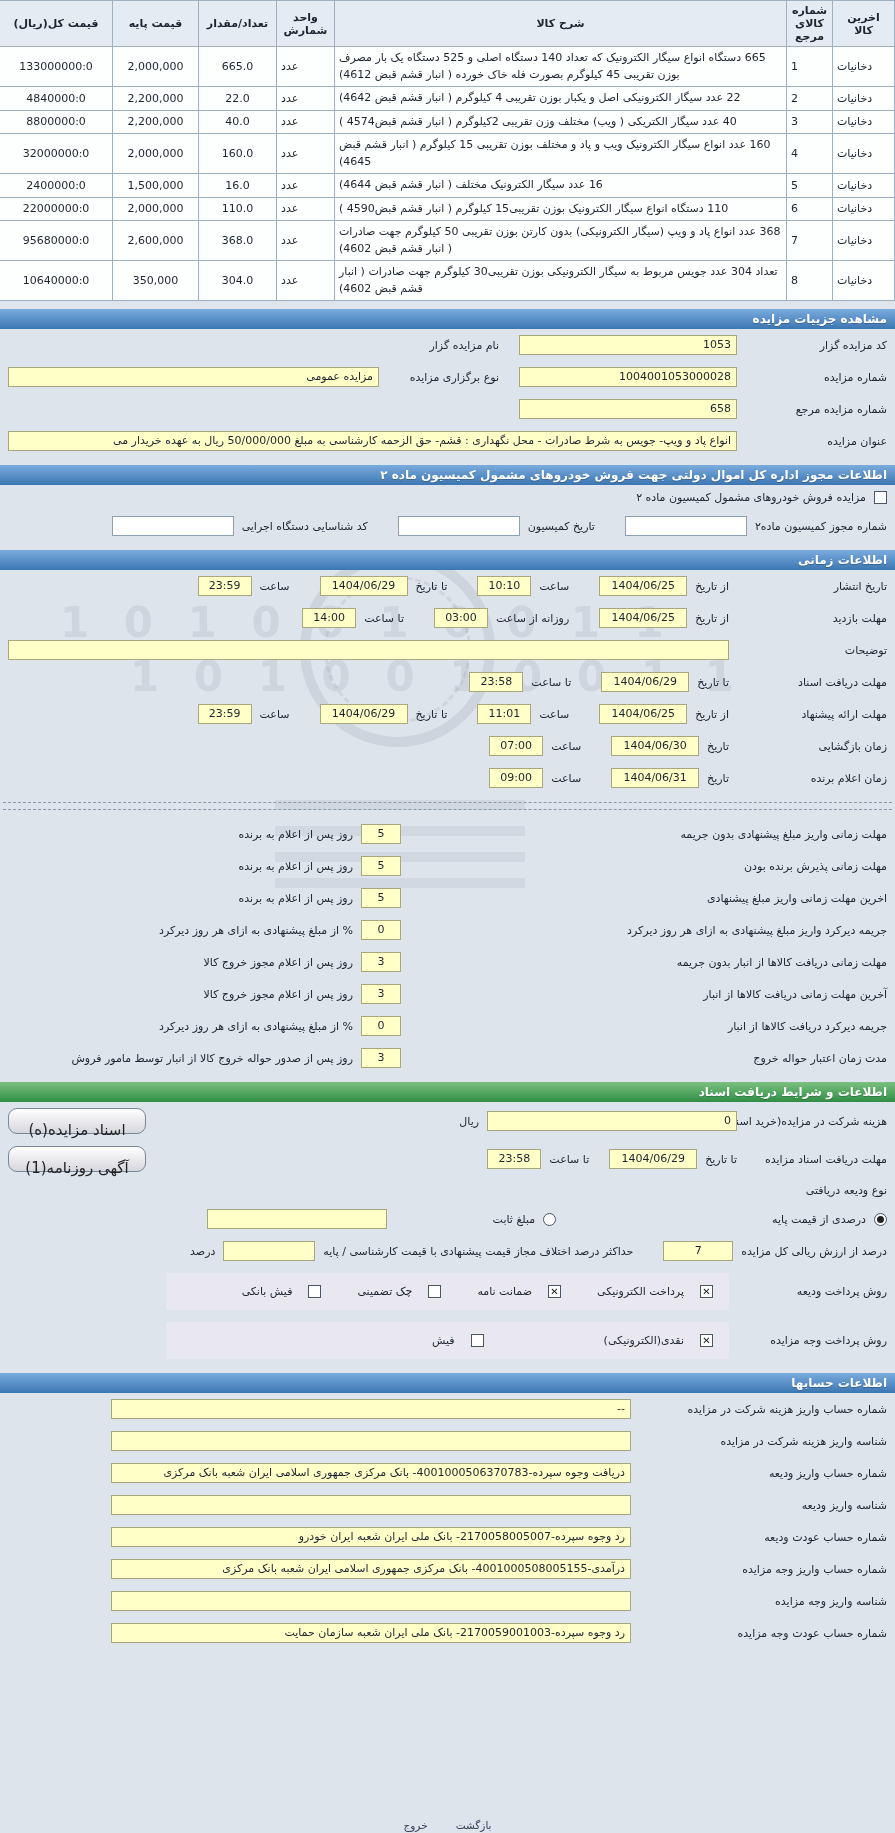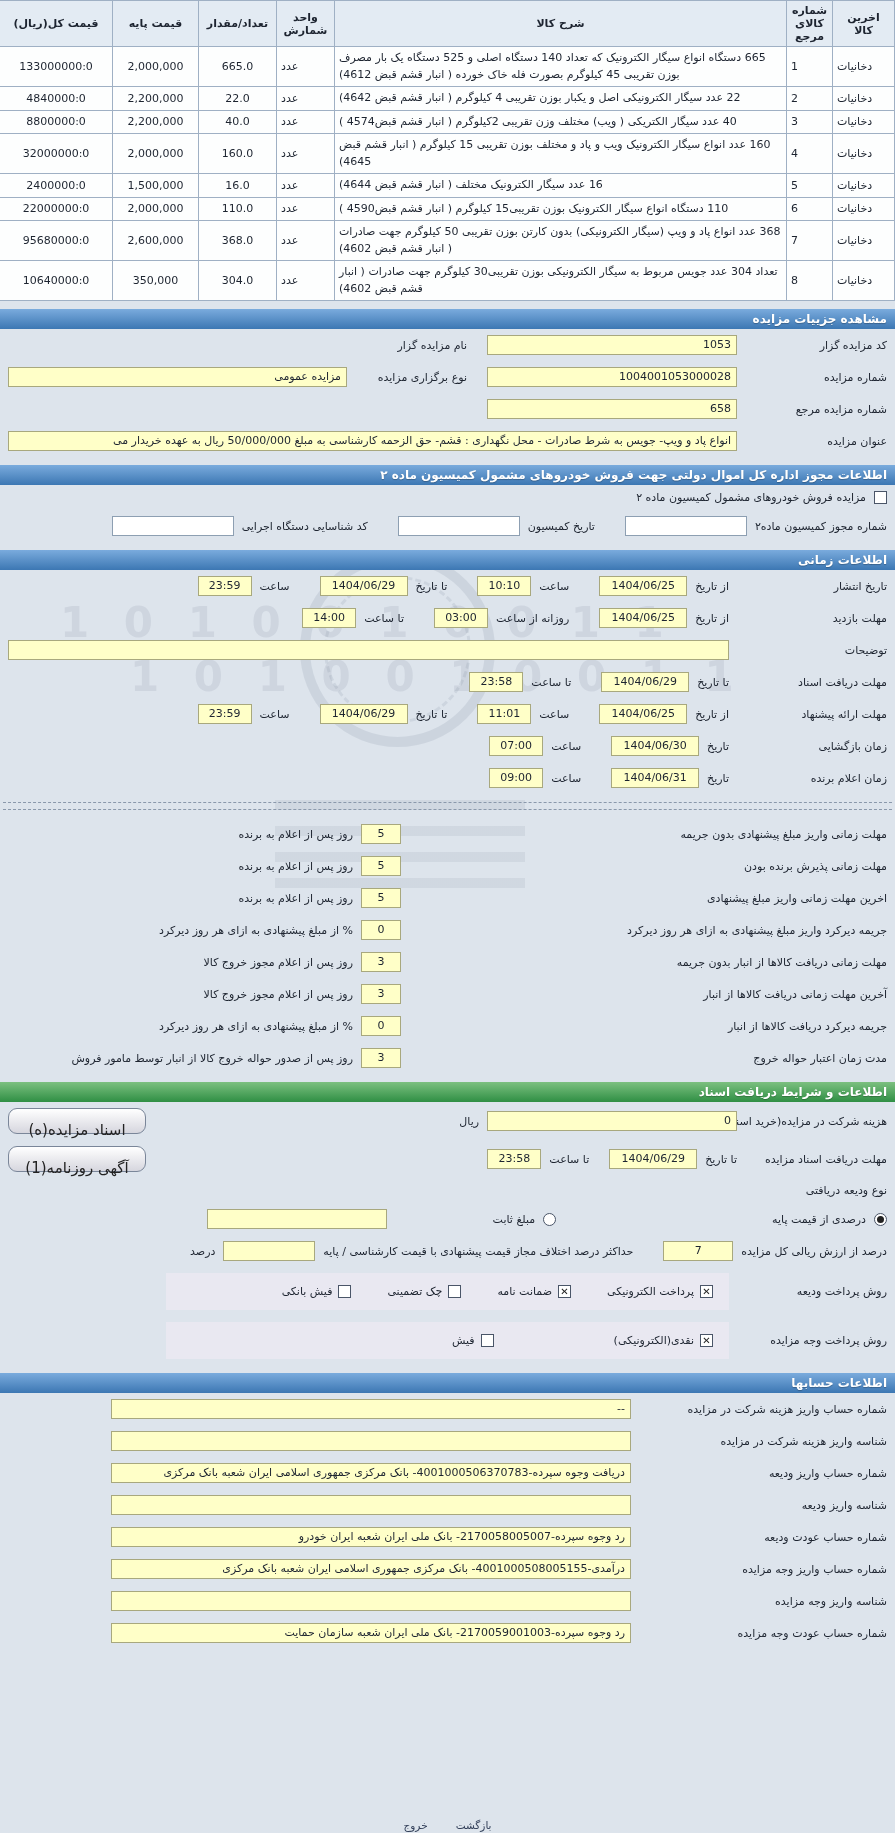--- a/index.html
+++ b/index.html
@@ -40,21 +40,21 @@
   .form-row { display: flex; align-items: center; gap: 8px; padding: 6px 8px; }
   .lbl { white-space: nowrap; }
   .field { display: inline-block; background: #ffffc8; border: 1px solid #a8a87e;
     height: 20px; line-height: 18px; padding: 0 5px; overflow: hidden; white-space: nowrap; }
   .field.white { background: #ffffff; border-color: #8d9fb2; }
   .num  { width: 40px; text-align: center; direction: ltr; }
   .date { width: 88px; text-align: center; direction: ltr; }
   .time { width: 54px; text-align: center; direction: ltr; }
   .c   { text-align: center; }
   .w70  { width: 70px; }  .w90  { width: 92px; }  .w120 { width: 122px; }
-  .w180 { width: 180px; } .w250 { width: 250px; }
+  .w180 { width: 180px; } .w250 { width: 218px; }
   .grow { flex: 1; }
   .ml    { margin-inline-start: 22px; }
   .ml-sm { margin-inline-start: 12px; }
   .ml-xl { margin-inline-start: 208px; }
   .ml-f  { margin-inline-start: 98px; }
   .lbl-a { width: 142px; } .lbl-b { width: 112px; }
   .t-lbl { width: 150px; } .lbl-fin { width: 150px; }
   .p-lbl { width: 478px; }
   .acc-lbl { width: 248px; } .acc-field { width: 520px; }
   .amount { width: 250px; text-align: right; }
@@ -63,21 +63,21 @@
   .divider { border-top: 1px dashed #8a98ab; border-bottom: 1px dashed #8a98ab;
     height: 8px; margin: 8px 3px; }
 
   
   .checkbox { width: 13px; height: 13px; border: 1px solid #4a5568; background: #fff;
     display: inline-flex; align-items: center; justify-content: center; font-size: 10px; flex: none; }
   .checkbox.checked::after { content: "\2715"; line-height: 1; color: #222; }
   .radio { width: 13px; height: 13px; border: 1px solid #4a5568; border-radius: 50%; background: #fff;
     display: inline-flex; align-items: center; justify-content: center; flex: none; }
   .radio.checked::after { content: ""; width: 7px; height: 7px; border-radius: 50%; background: #222; }
-  .cb-item { display: inline-flex; align-items: center; gap: 6px; }
+  .cb-item { display: inline-flex; align-items: center; gap: 16px; }
 
   .panel { background: #e9e8f1; padding: 12px 16px; display: flex; align-items: center;
     gap: 36px; flex: 1; margin-left: 158px; }
 
   .btn { background: linear-gradient(to bottom, #ffffff, #d6d6de); border: 1px solid #7a8699;
     border-radius: 9px; height: 24px; min-width: 138px; padding: 12px 10px;
     font-family: inherit; font-size: 15px; color: #222; cursor: pointer; }
 
   .footer { position: absolute; bottom: 2px; left: 0; right: 0; z-index: 1;
     display: flex; justify-content: center; gap: 28px; font-size: 10.5px; color: #33405a; }

